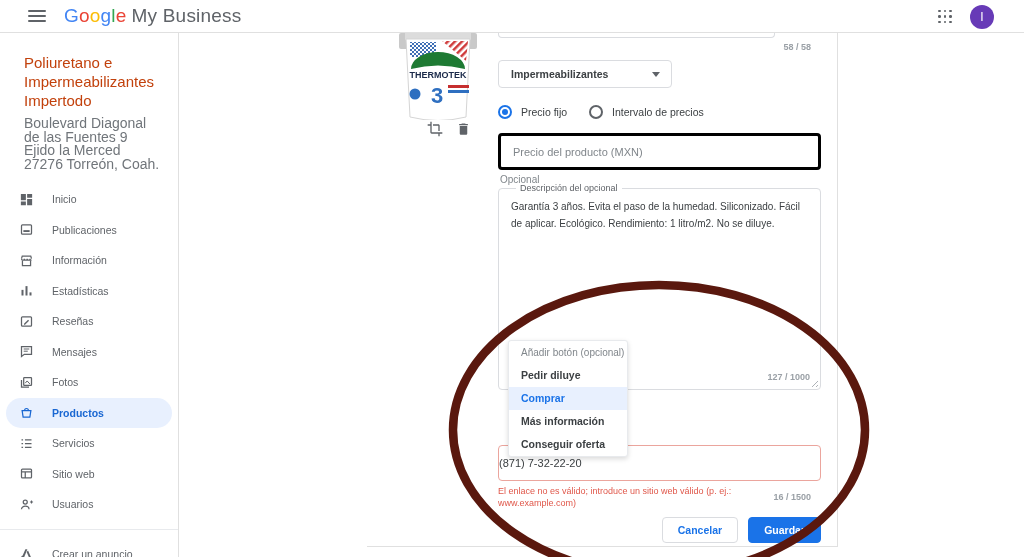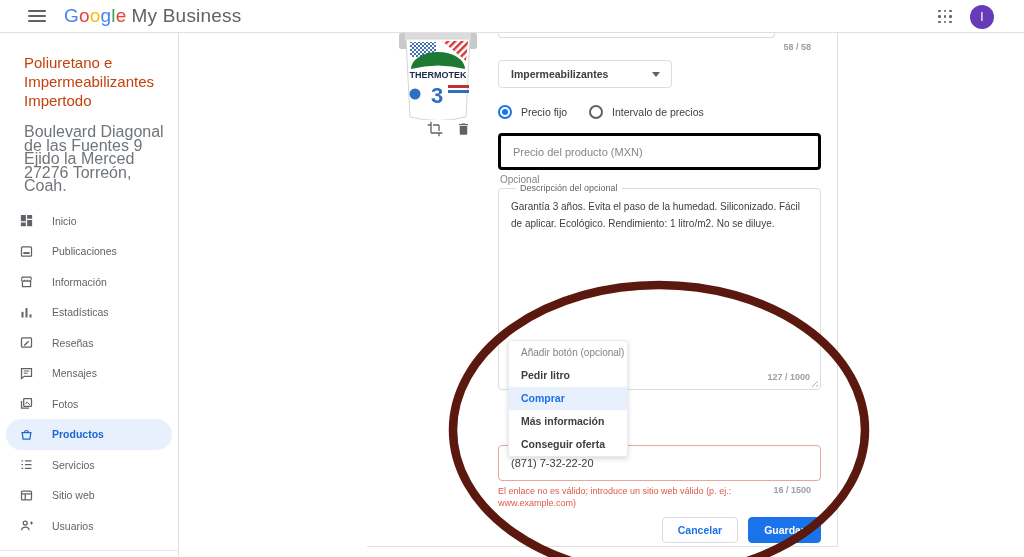--- a/index.html
+++ b/index.html
@@ -25,21 +25,21 @@
   
   .content { position:absolute; top:33px; left:0; width:1024px; height:524px; }
   .sidebar { position:absolute; left:0; top:0; width:179px; height:524px; border-right:1px solid #e0e0e0; background:#fff; overflow:hidden;}
   .midcol  { position:absolute; left:179px; top:0; width:188px; height:524px; background:#fff; }
   .card    { position:absolute; left:367px; top:0; width:471px; height:514px; background:#fff;
     border-right:1px solid #e0e0e0; border-bottom:1px solid #e0e0e0; }
 
   
   .biz { padding:20px 14px 0 24px; }
   .biz-name { font-size:15px; line-height:19px; color:#c2410c; }
-  .biz-addr { margin-top:15px; font-size:16px; line-height:13.5px; color:#70757a; }
+  .biz-addr { margin-top:7px; font-size:14px; line-height:13.5px; color:#70757a; }
   .nav { margin-top:13px; }
   .nav-item { display:flex; align-items:center; height:30.5px; padding-left:18px; cursor:pointer;
     font-size:10.5px; color:#5f6368; }
   .nav-item .nicon { width:16px; height:16px; margin-right:18px; flex:0 0 16px; display:flex; align-items:center; justify-content:center;}
   .nav-item.sel { background:#e8f0fe; color:#1967d2; border-radius:16px; margin:0 6px; padding-left:12px; font-weight:bold;}
   .nav-divider { height:1px; background:#e8eaed; margin:9px 0; }
   .nicon svg { display:block; }
 
   
   .bucket-wrap { position:absolute; left:31px; top:0; width:80px; height:87px; overflow:hidden; }
@@ -76,23 +76,23 @@
     border:1px solid #dadce0; border-radius:4px; padding:4px 12px; }
   .desc-fieldset legend { font-size:9px; color:#5f6368; padding:0 4px; margin-left:5px; }
   .desc-text { font-size:10px; line-height:16.5px; color:#3c4043; margin-top:2px; }
   .desc-counter { position:absolute; right:10px; bottom:7px; }
   .resize-handle { position:absolute; right:2px; bottom:2px; width:9px; height:9px;
     background:repeating-linear-gradient(135deg, transparent 0 2px, #9aa0a6 2px 3px);
     clip-path:polygon(100% 0, 100% 100%, 0 100%); opacity:.8; cursor:nwse-resize;}
 
   .link-input { position:absolute; left:131px; top:412px; width:323px; height:36px;
     border:1px solid #eba59d; border-radius:4px; display:flex; align-items:center;
-    padding:0 12px; font-size:11px; color:#3c4043; background:#fff; cursor:text; }
-
-  .error-row { position:absolute; left:131px; top:452px; width:323px; display:flex; justify-content:space-between; }
+    padding:0 0; font-size:11px; color:#3c4043; background:#fff; cursor:text; }
+
+  .error-row { position:absolute; left:131px; top:452px; width:323px; display:flex; justify-content:space-between;align-items:center; }
   .error-text { width:245px; font-size:9px; line-height:12px; color:#e0584b; }
   .error-row .counter { padding-right:10px; }
 
   .btn-row { position:absolute; left:131px; top:484px; width:323px; display:flex; justify-content:flex-end; gap:10px; }
   .btn { height:26px; border-radius:4px; font-size:10.5px; font-weight:bold; display:flex; align-items:center; padding:0 15px; cursor:pointer; font-family:"Liberation Sans", sans-serif;}
   .btn-outline { background:#fff; border:1px solid #dadce0; color:#1a73e8; }
   .btn-fill { background:#1a73e8; border:1px solid #1a73e8; color:#fff; }
 
   
   .menu { position:absolute; left:141px; top:307px; width:120px; background:#fff;
@@ -333,21 +333,21 @@
       <div class="optional">Opcional</div>
       <fieldset class="desc-fieldset">
         <legend>Descripción del opcional</legend>
         <div class="desc-text">Garantía 3 años. Evita el paso de la humedad. Siliconizado. Fácil de aplicar. Ecológico. Rendimiento: 1 litro/m2. No se diluye.</div>
         <div class="counter desc-counter">127 / 1000</div>
         <div class="resize-handle"></div>
       </fieldset>
 
       <div class="menu">
         <div class="menu-item menu-header">Añadir botón (opcional)</div>
-        <div class="menu-item">Pedir litro</div>
+        <div class="menu-item">Pedir diluye</div>
         <div class="menu-item hl">Comprar</div>
         <div class="menu-item">Más información</div>
         <div class="menu-item">Conseguir oferta</div>
       </div>
 
       <div class="link-input">(871) 7-32-22-20</div>
       <div class="error-row">
         <div class="error-text">El enlace no es válido; introduce un sitio web válido (p. ej.: www.example.com)</div>
         <div class="counter">16 / 1500</div>
       </div>

